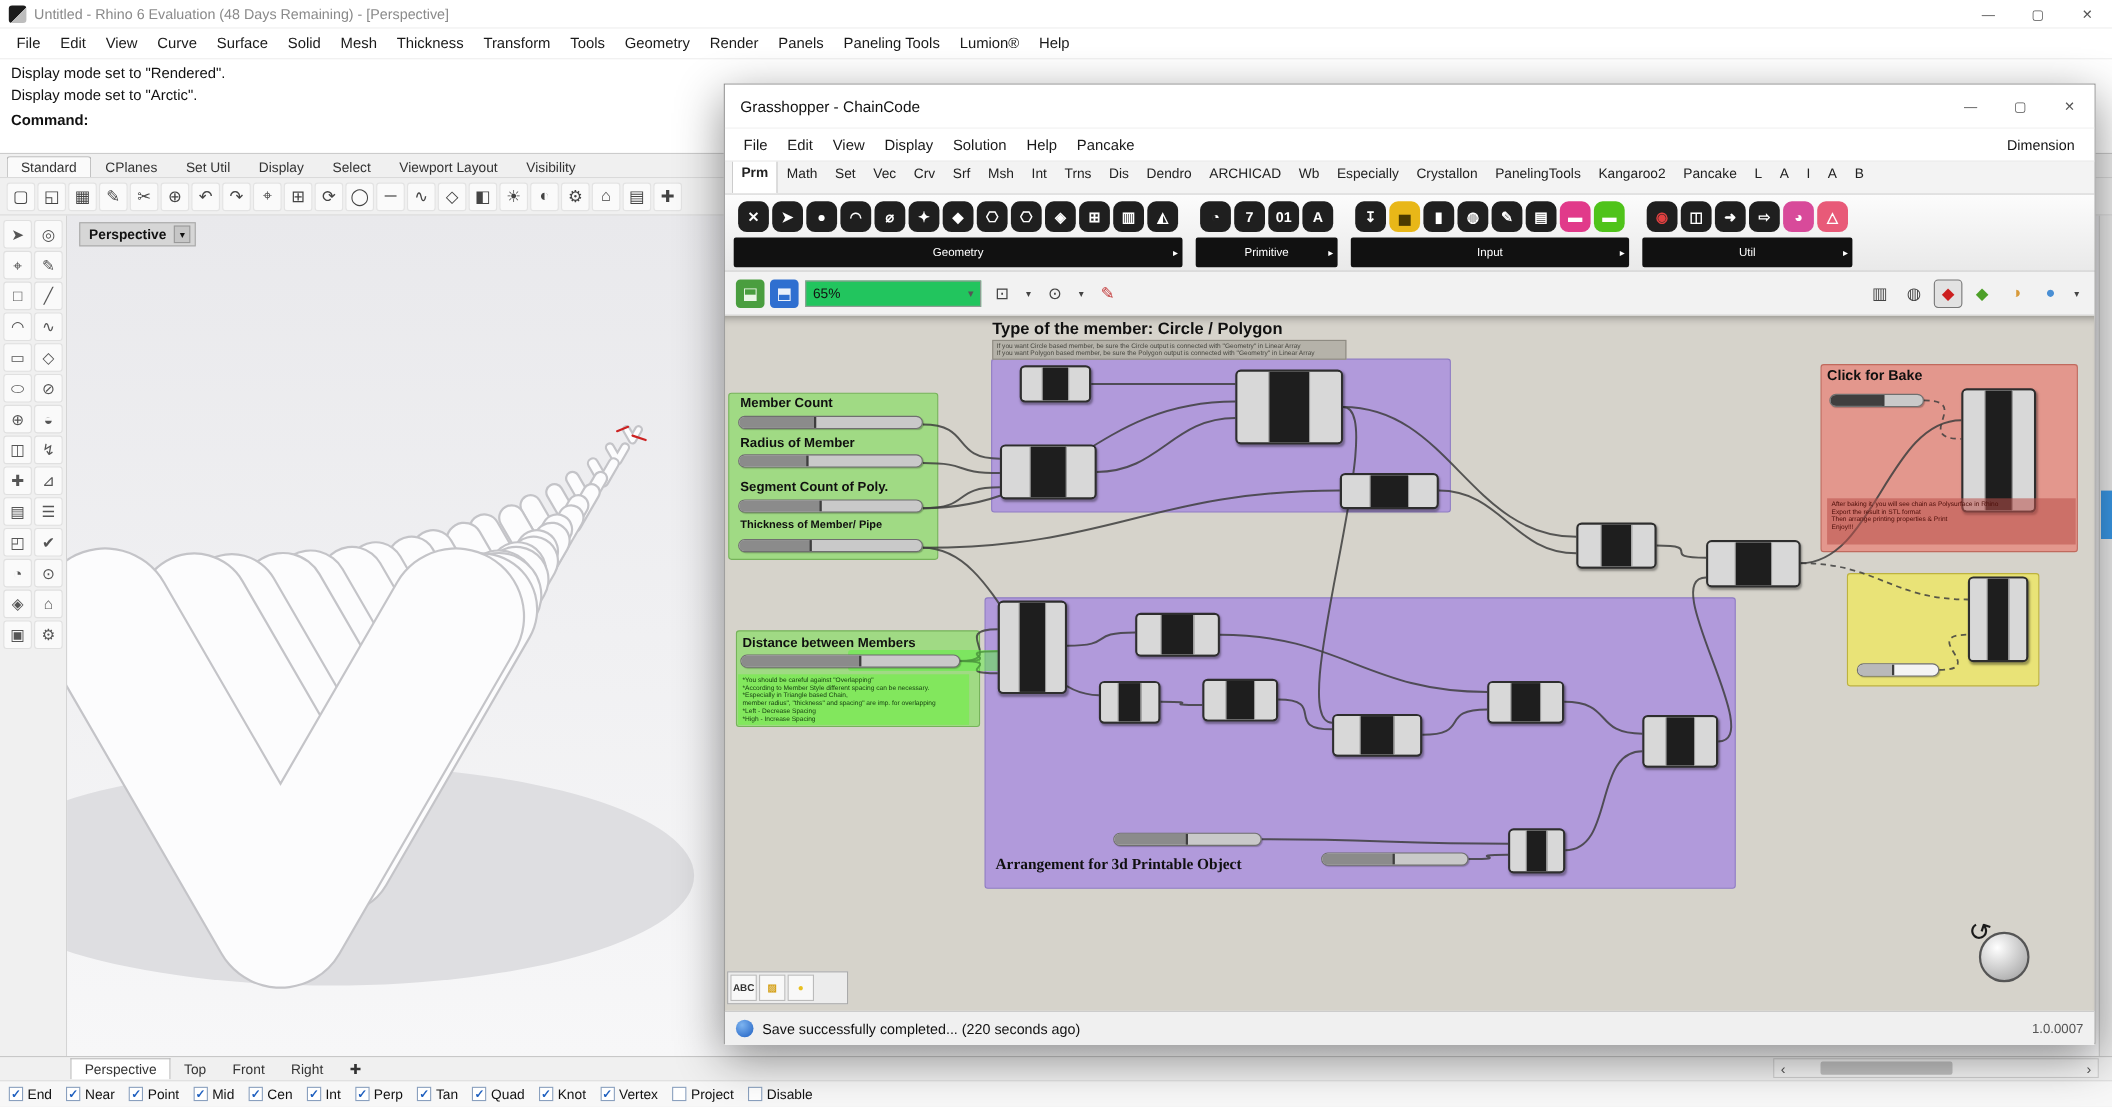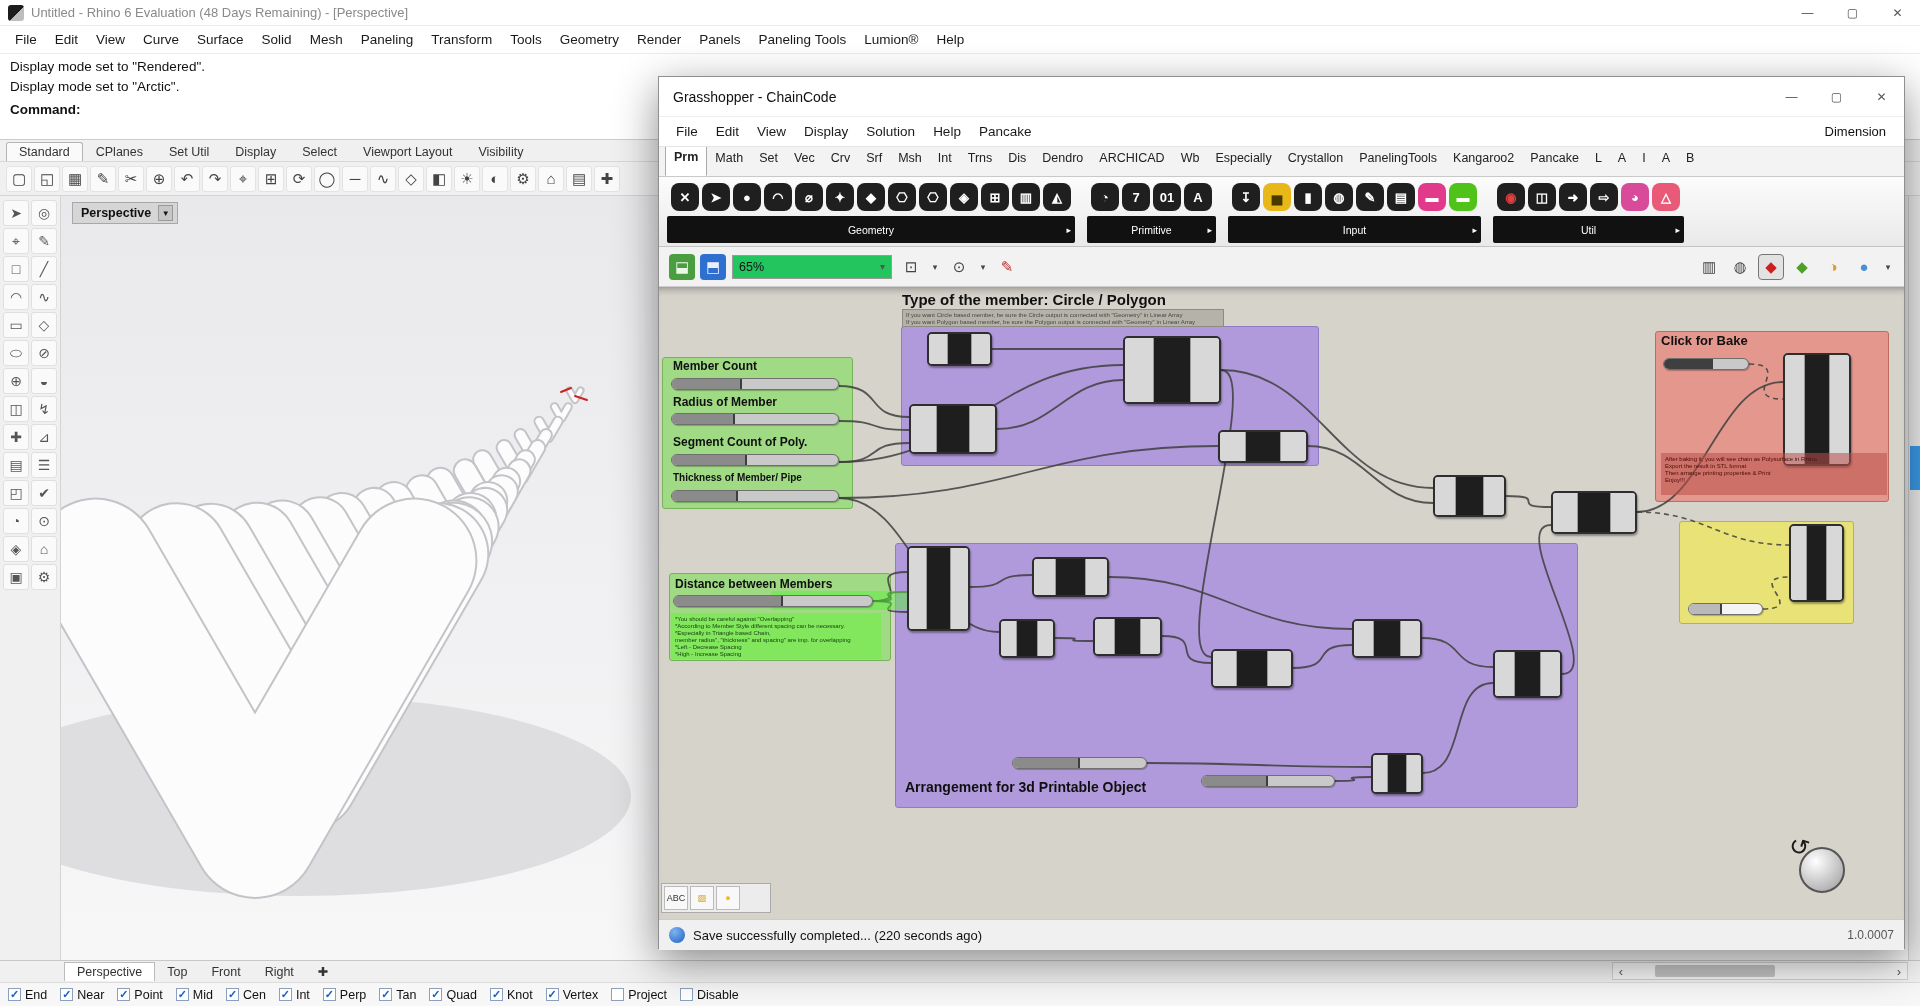--- a/index.html
+++ b/index.html
@@ -71,21 +71,21 @@
 .gslider{position:absolute;border:1px solid #6f6f6f;border-radius:6px;background:#c9c9c9;overflow:hidden;box-shadow:1px 1px 1px rgba(0,0,0,.25);z-index:3}
 .gslider .fill{height:100%;background:#8b8b8b;border-right:2px solid #3e3e3e}
 .gslider.dark .fill{background:#3f3f3f}
 .gslider.white{background:#f4f4f4}
 .gslider.white .fill{background:#b9b9b9}
 .chl{position:absolute;z-index:2;border-radius:3px}
 .ctext{position:absolute;color:#101010;white-space:nowrap;z-index:3}
 .cnote{position:absolute;padding:2px 3px;overflow:hidden;z-index:3}
 .cnote div{white-space:nowrap}
 #minitabs{position:absolute;left:2px;top:596px;width:110px;height:30px;background:#ececec;border:1px solid #aaa;display:flex;align-items:center;padding:2px;gap:2px;z-index:5}
-.mtab{width:24px;height:24px;background:#f8f8f8;border:1px solid #bbb;display:flex;align-items:center;justify-content:center;font-size:9px;font-weight:normal}
+.mtab{width:24px;height:24px;background:#f8f8f8;border:1px solid #bbb;display:flex;align-items:center;justify-content:center;font-size:9px;font-weight:bold}
 #navball{position:absolute;left:1130px;top:550px;width:62px;height:62px;z-index:4}
 #navball .ball{width:46px;height:46px;border-radius:50%;border:2px solid #555;background:radial-gradient(circle at 35% 30%,#ffffff,#9a9a9a);margin:10px 0 0 10px}
 #navball .arr{position:absolute;left:0;top:-4px;font-size:24px;color:#1a1a1a;transform:rotate(18deg)}
 #gh-status{position:absolute;left:0;top:842px;width:1245px;height:31px;background:#f0f0f0;border-top:1px solid #ccc;display:flex;align-items:center;padding:0 10px;gap:8px;font-size:13px}
 #gh-status .ball{width:16px;height:16px;border-radius:50%;background:radial-gradient(circle at 35% 30%,#7db4f0,#1e5fc2)}
 #gh-status .ver{margin-left:auto;color:#555;font-size:12px}
 </style>
 </head>
 <body>
 
@@ -100,21 +100,21 @@
 </div>
 
 <div class="abs" id="menubar">
     <span class="menu-item">File</span>
     <span class="menu-item">Edit</span>
     <span class="menu-item">View</span>
     <span class="menu-item">Curve</span>
     <span class="menu-item">Surface</span>
     <span class="menu-item">Solid</span>
     <span class="menu-item">Mesh</span>
-    <span class="menu-item">Paneling</span>
+    <span class="menu-item">Thickness</span>
     <span class="menu-item">Transform</span>
     <span class="menu-item">Tools</span>
     <span class="menu-item">Geometry</span>
     <span class="menu-item">Render</span>
     <span class="menu-item">Panels</span>
     <span class="menu-item">Paneling Tools</span>
     <span class="menu-item">Lumion®</span>
     <span class="menu-item">Help</span>
   </div>
 
@@ -584,21 +584,21 @@
       </div>
       <div class="gslider white" style="left: 1029px; top: 316px; width: 75px; height: 12px;">
         <div class="fill" style="width: 45%;"></div>
       </div>
       <div class="ctext" style="left: 243px; top: 4px; font-size: 15px; font-weight: bold;">Type of the member: Circle / Polygon</div>
       <div class="ctext" style="left: 14px; top: 72px; font-size: 12px; font-weight: bold;">Member Count</div>
       <div class="ctext" style="left: 14px; top: 108px; font-size: 12px; font-weight: bold;">Radius of  Member</div>
       <div class="ctext" style="left: 14px; top: 148px; font-size: 12px; font-weight: bold;">Segment Count of Poly.</div>
       <div class="ctext" style="left: 14px; top: 185px; font-size: 10px; font-weight: bold;">Thickness of Member/ Pipe</div>
       <div class="ctext" style="left: 16px; top: 290px; font-size: 12px; font-weight: bold;">Distance between Members</div>
-      <div class="ctext" style="left: 246px; top: 492px; font-size: 14px; font-weight: bold;">Arrangement for 3d Printable Object</div>
+      <div class="ctext" style="left: 246px; top: 492px; font-size: 14px; font-weight: bold; font-family: Liberation Serif, serif;">Arrangement for 3d Printable Object</div>
       <div class="ctext" style="left: 1002px; top: 46px; font-size: 13px; font-weight: bold;">Click for Bake</div>
       <div class="cnote" style="left: 243px; top: 22px; width: 322px; height: 18px; background: rgb(181, 178, 169); border: 1px solid rgb(142, 139, 130); color: rgb(71, 71, 64);">
         <div style="font-size: 6px; line-height: 7px;">If you want Circle based member, be sure the Circle output is connected with "Geometry" in Linear Array</div>
         <div style="font-size: 6px; line-height: 7px;">If you want Polygon based member, be sure the Polygon output is connected with "Geometry" in Linear Array</div>
       </div>
       <div class="cnote" style="left: 12px; top: 326px; width: 210px; height: 46px; background: rgba(120, 235, 80, 0.75); border: 1px solid transparent; color: rgb(20, 60, 15);">
         <div style="font-size: 6px; line-height: 7px;">*You should be careful against "Overlapping"</div>
         <div style="font-size: 6px; line-height: 7px;">*According to Member Style different spacing can be necessary.</div>
         <div style="font-size: 6px; line-height: 7px;">*Especially in Triangle based Chain,</div>
         <div style="font-size: 6px; line-height: 7px;">member radius", "thickness" and spacing" are imp. for overlapping</div>

